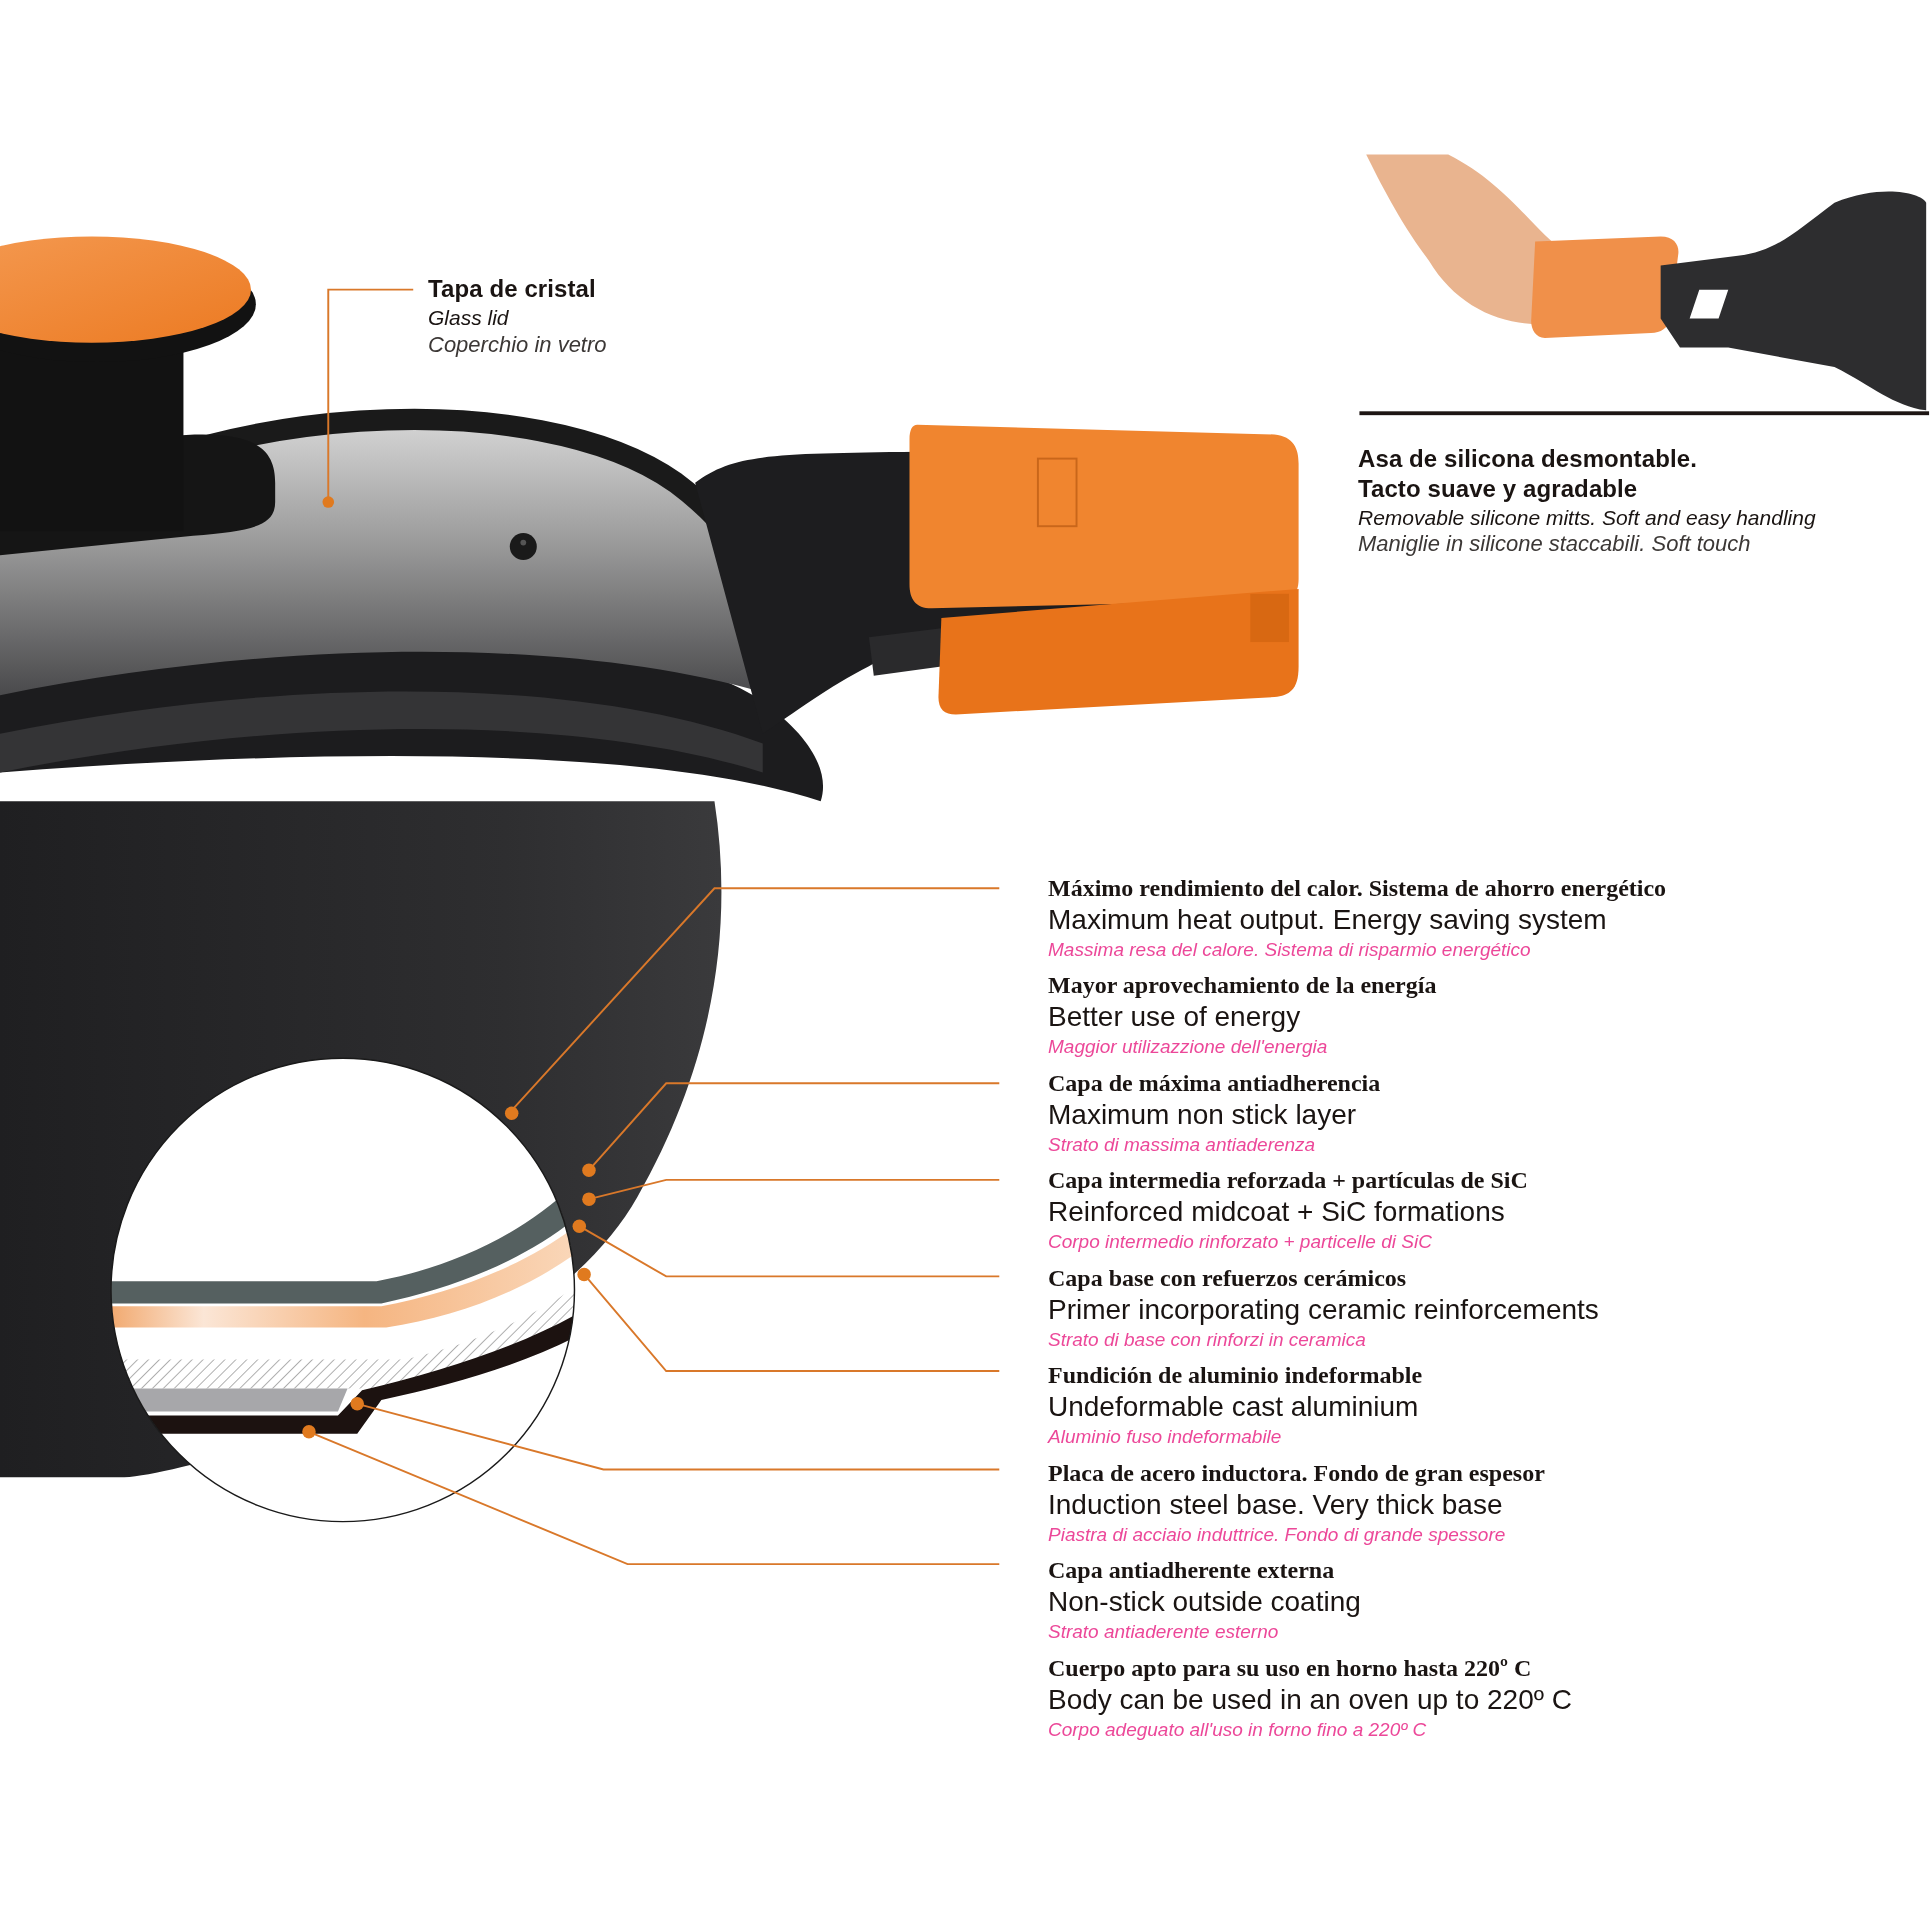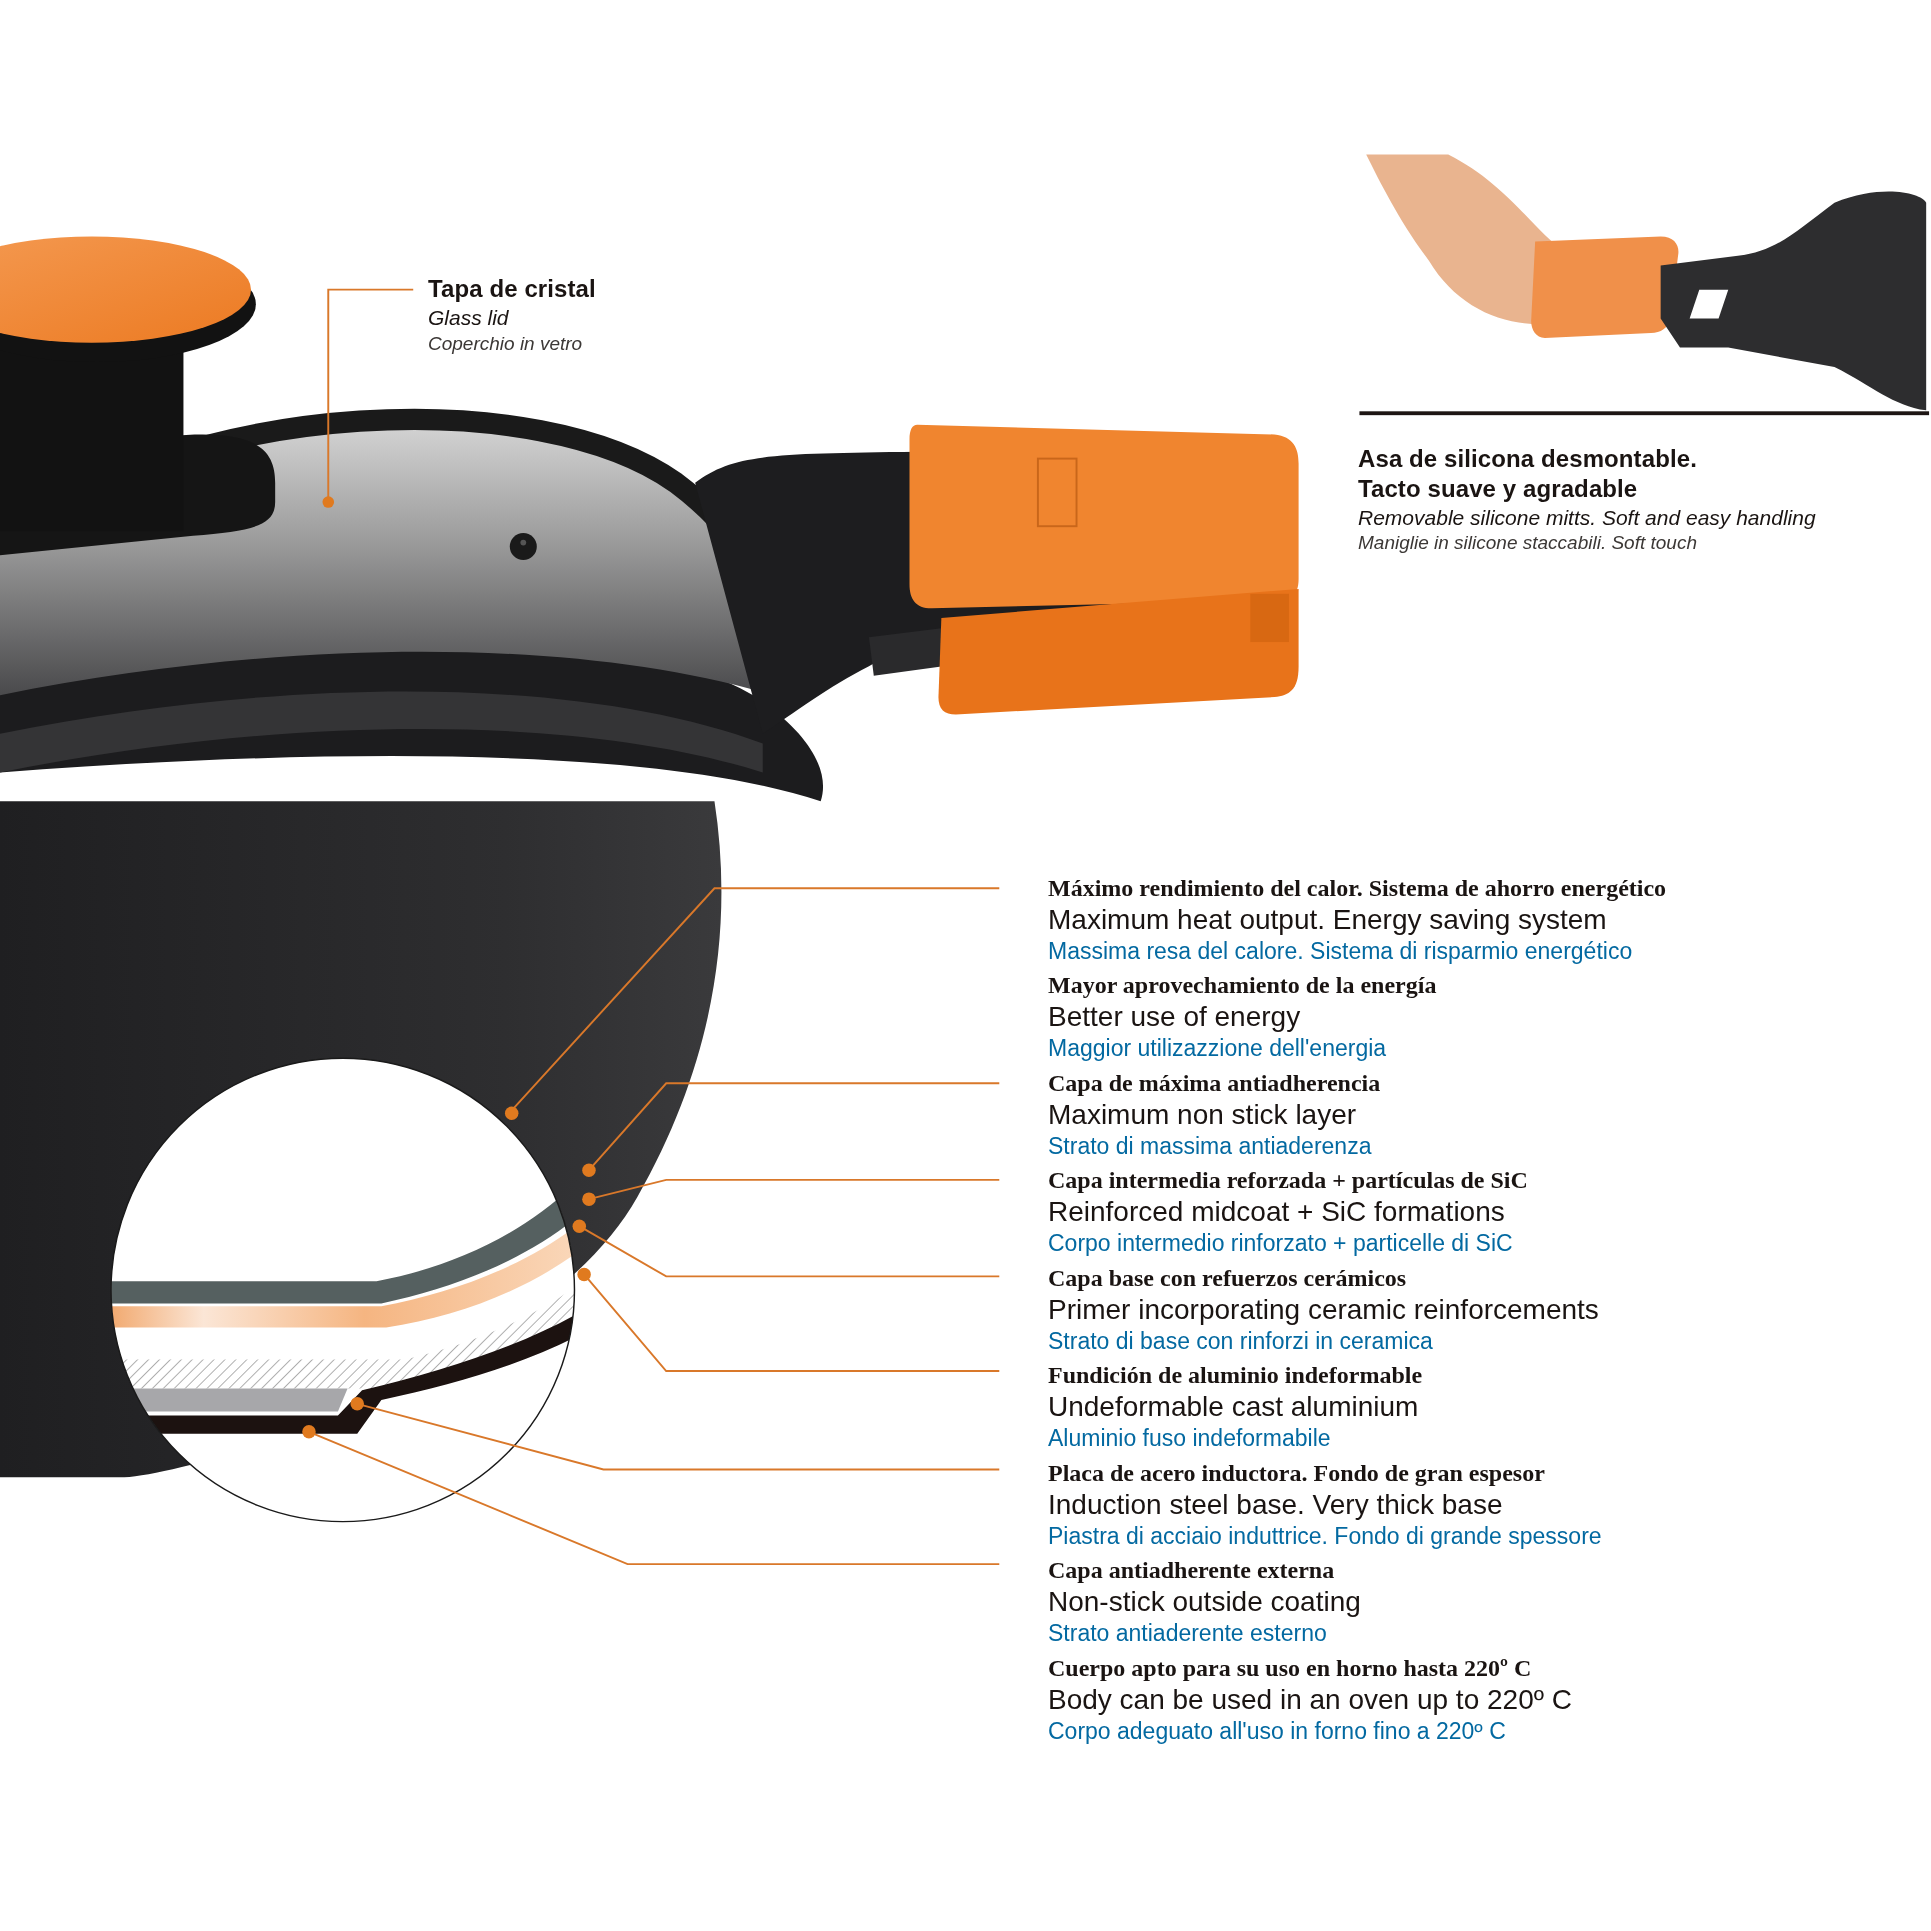--- a/index.html
+++ b/index.html
@@ -1,25 +1,25 @@
 <!DOCTYPE html>
 <html><head>
 <meta charset="utf-8">
 <style>
   html, body { margin:0; padding:0; background:#ffffff; }
   body { width:1931px; height:1931px; position:relative; overflow:hidden;
          font-family:"Liberation Sans", "DejaVu Sans", sans-serif; color:#1a1412; }
   .callout { position:absolute; line-height:1.0; }
   .callout .t { font-weight:bold; font-size:24px; display:block; margin-bottom:5.8px; letter-spacing:0.1px; }
   .callout .e { font-size:21px; display:block; margin-bottom:5.8px;font-style:italic; }
-  .callout .i { font-size:19px; font-style:italic; color:#3c3836; display:block; font-weight:300; }
+  .callout .i { font-size:22px; font-style:italic; color:#3c3836; display:block; font-weight:300; }
   .feature { position:absolute; left:1048px; line-height:1.0; }
   .feature .t { font-weight:bold; font-size:24px; display:block; margin-bottom:5.8px;font-family:Liberation Serif, serif; }
   .feature .e { font-size:28px; display:block; margin-bottom:5.8px; }
-  .feature .i { font-size:23px; color:#0369a1; display:block; }
+  .feature .i { font-size:19px; font-style:italic; color:#ec4899; display:block; }
   svg { position:absolute; left:0; top:0; }
 </style>
 </head>
 <body>
 
 <svg width="1931" height="1931" viewBox="0 0 2000 2000">
   <defs>
     <linearGradient id="potBody" x1="0" y1="0" x2="1" y2="0">
       <stop offset="0" stop-color="#1f1f21"></stop>
       <stop offset="0.7" stop-color="#2e2e30"></stop>

